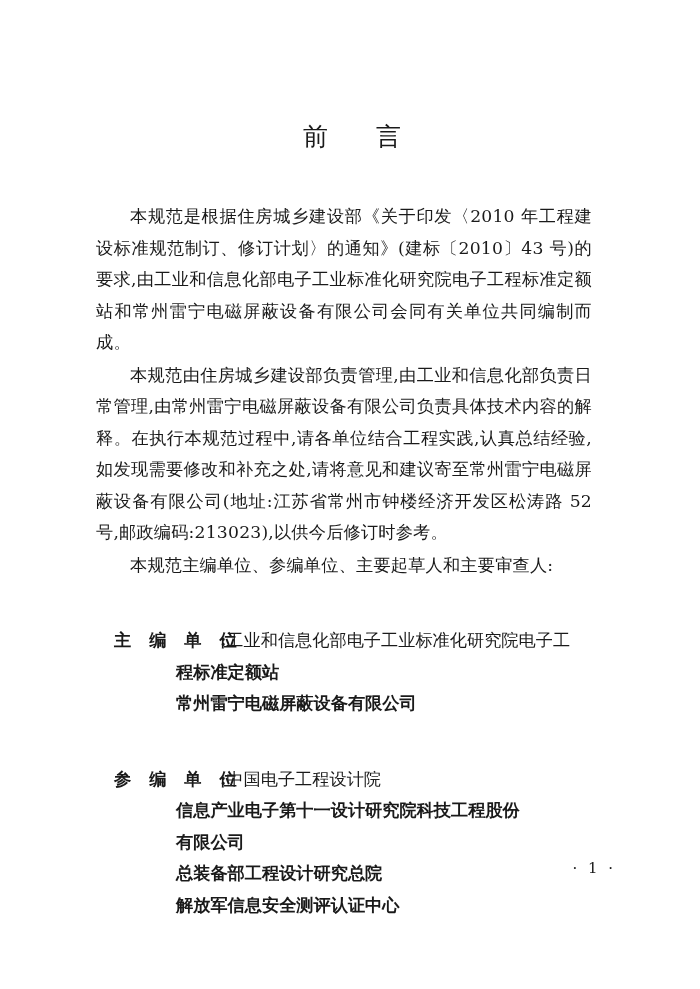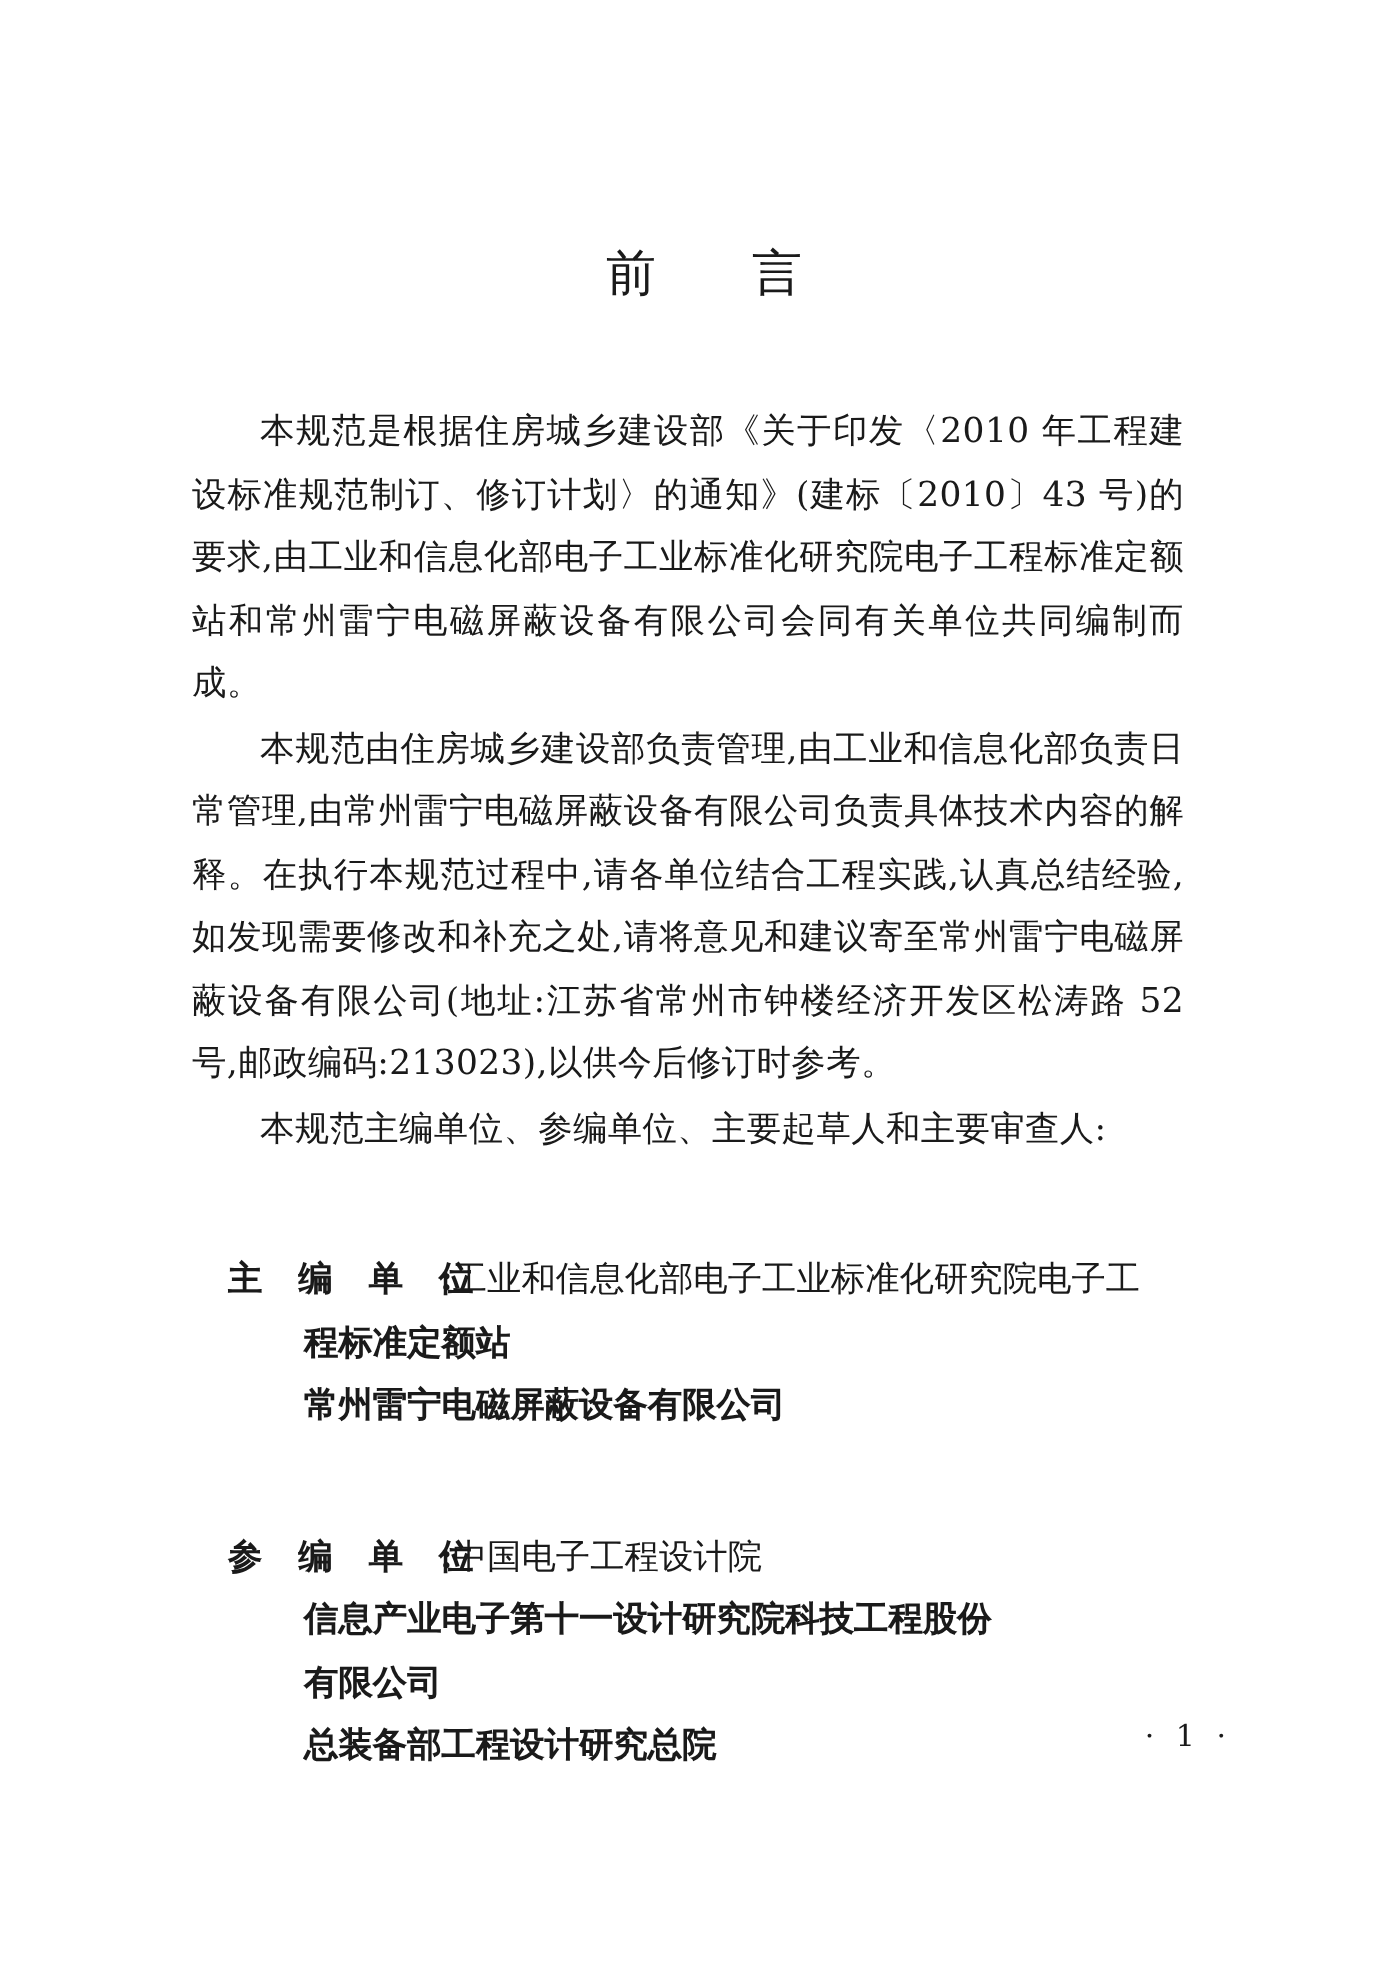--- a/index.html
+++ b/index.html
@@ -66,21 +66,21 @@
   }
   .unit-sep {
     flex: 0 0 auto;
     font-weight: bold;
   }
   .unit-value {
     flex: 1 1 auto;
     font-weight: normal;
   }
   .unit-cont {
-    margin-left: 56px;
+    margin-left: 80px;
     font-size: 17.2px;
     line-height: 31.5px;
     font-weight: bold;
   }
   .page-number {
     position: absolute;
     right: 84px;
     bottom: 112px;
     font-size: 15px;
     letter-spacing: 3px;
@@ -112,19 +112,20 @@
 
     <div class="unit-block">
       <div class="unit-row">
         <span class="unit-label">参 编 单 位</span>
         <span class="unit-sep">:</span>
         <span class="unit-value">中国电子工程设计院</span>
       </div>
       <div class="unit-cont">信息产业电子第十一设计研究院科技工程股份</div>
       <div class="unit-cont">有限公司</div>
       <div class="unit-cont">总装备部工程设计研究总院</div>
+      <div class="unit-cont">解放军信息安全测评认证中心</div>
     </div>
 
   </div>
 
   <div class="page-number">· 1 ·</div>
 
 </div>
 
 </body></html>

